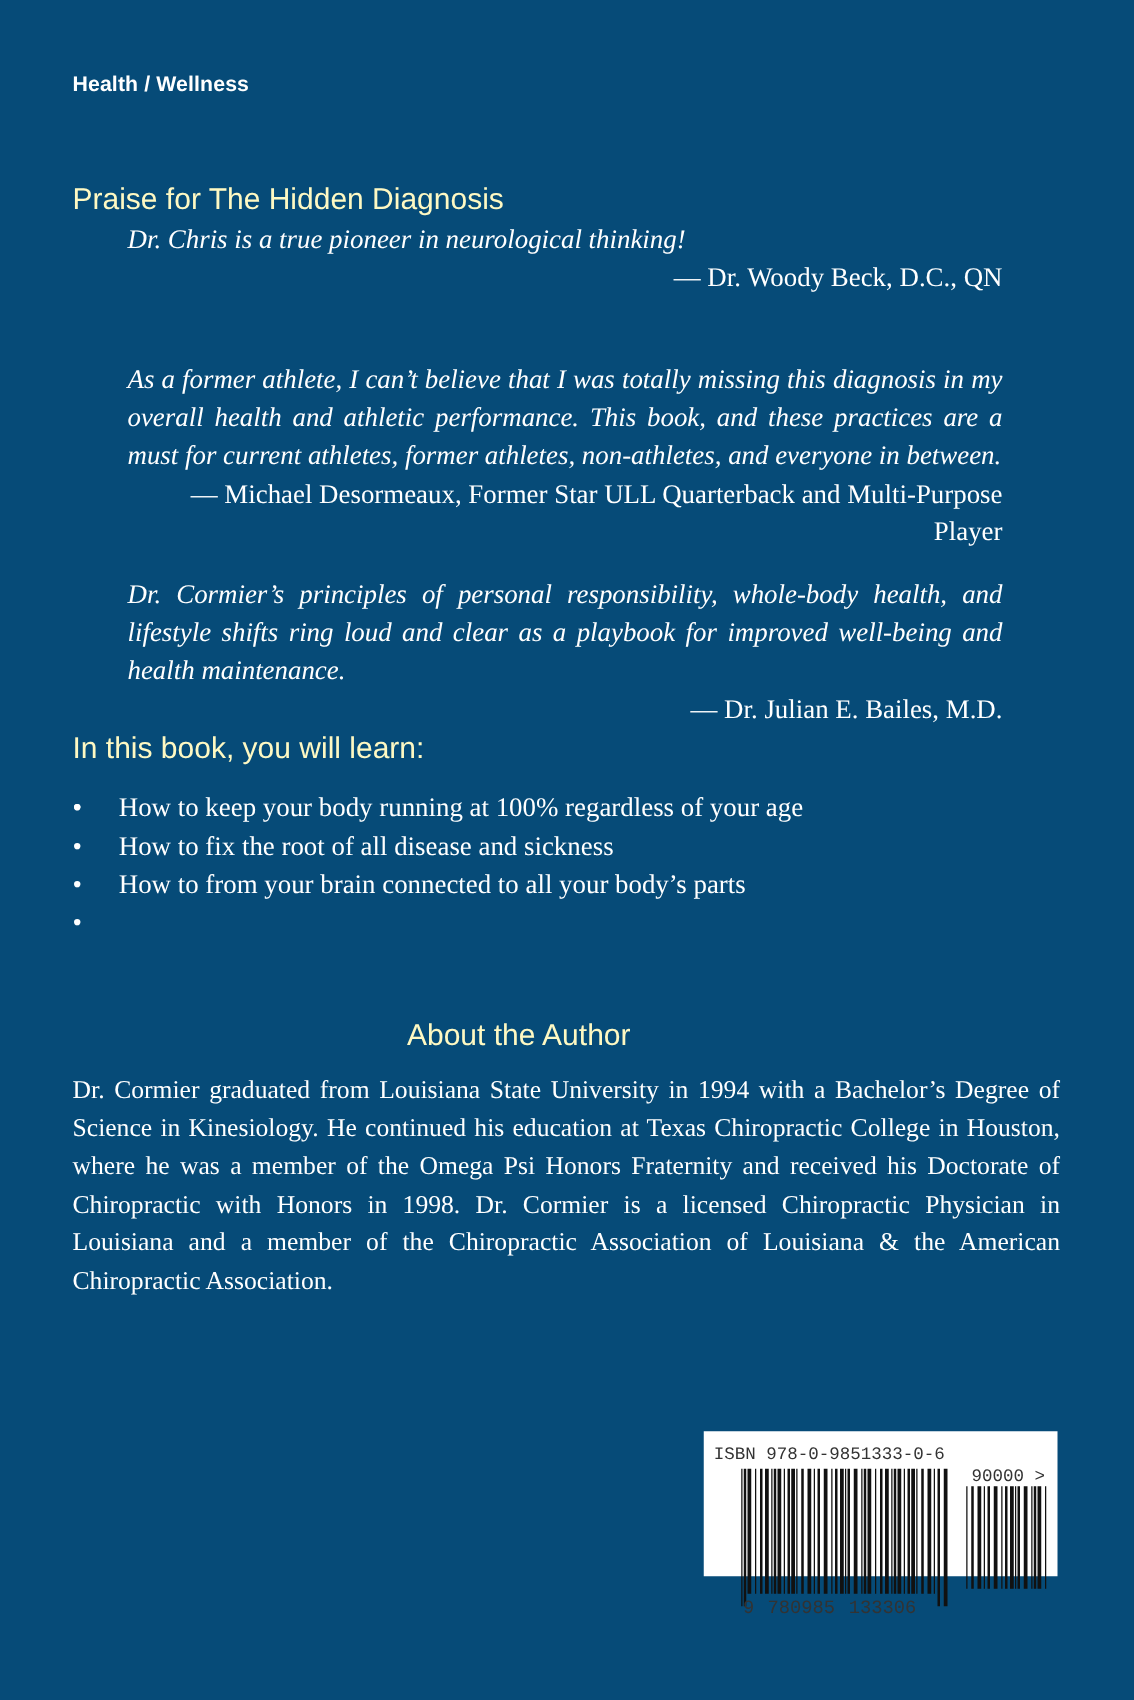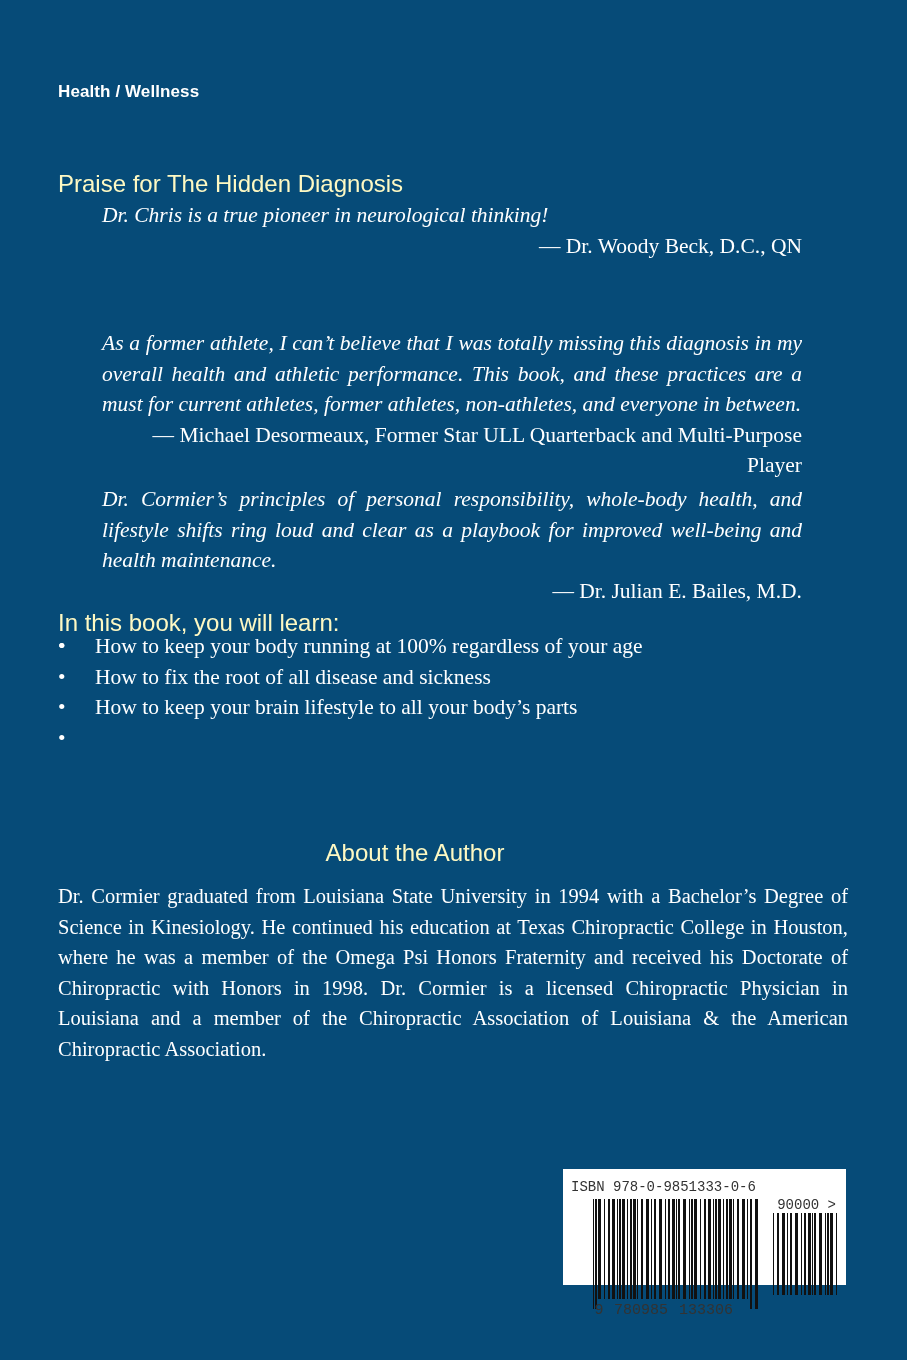--- a/index.html
+++ b/index.html
@@ -2,29 +2,29 @@
 <html><head>
 <meta charset="utf-8">
 <style>
   html, body { margin: 0; padding: 0; }
   body {
     width: 907px; height: 1360px; background: #064b78; position: relative;
     overflow: hidden; color: #ffffff;
   }
   .sans { font-family: "Liberation Sans", "DejaVu Sans", sans-serif; }
   .serif { font-family: "Liberation Serif", "DejaVu Serif", serif; }
-  .abs { position: absolute; margin-top: 24px; }
+  .abs { position: absolute; }
   #category { left: 58px; top: 58px; font-size: 17px; font-weight: bold; letter-spacing: 0.1px; }
   .heading { color: #fef9c3; font-weight: normal; font-size: 24px; }
   #praise-heading { left: 58px; top: 146px; }
   .quote { left: 102px; width: 700px; font-size: 21.5px; line-height: 30.5px; }
   .quote i { font-style: italic; }
   .attr { text-align: right; display: block; }
   #q1 { top: 176px; }
-  #q2 { top: 304px; text-align: justify; }
+  #q2 { top: 288px; text-align: justify; }
   #q3 { top: 460px; text-align: justify; }
   #learn-heading { left: 58px; top: 585px; }
   #learn-list { left: 58px; top: 631px; margin: 0; padding: 0; list-style: none; font-size: 21.5px; line-height: 30.5px; }
   #learn-list li { position: relative; padding-left: 37px; }
   #learn-list li .bullet { position: absolute; left: 0; top: 0; }
   #about-heading { left: 0; width: 830px; text-align: center; top: 815px; }
   #about-text { left: 58px; width: 790px; top: 857px; font-size: 20.5px; line-height: 30.5px; text-align: justify; }
   #barcode-box { left: 563px; top: 1145px; width: 283px; height: 116px; background: #fff; }
   #barcode-box svg { display: block; }
 </style>
@@ -49,21 +49,21 @@
   <i>Dr. Cormier’s principles of personal responsibility, whole-body health, and lifestyle shifts ring loud and clear as a playbook for improved well-being and health maintenance.</i>
   <span class="attr">— Dr. Julian E. Bailes, M.D.</span>
 </div>
 
 <div id="learn-heading" class="abs sans heading">In this book, you will learn:</div>
 
 <ul id="learn-list" class="abs serif">
   <li><span class="bullet">•</span></li>
   <li><span class="bullet">•</span><span>How to keep your body running at 100% regardless of your age</span></li>
   <li><span class="bullet">•</span><span>How to fix the root of all disease and sickness</span></li>
-  <li><span class="bullet">•</span><span>How to keep your brain lifestyle to all your body’s parts</span></li>
+  <li><span class="bullet">•</span><span>How to from your brain connected to all your body’s parts</span></li>
   <li><span class="bullet">•</span></li>
 </ul>
 
 <div id="about-heading" class="abs sans heading">About the Author</div>
 
 <div id="about-text" class="abs serif">Dr. Cormier graduated from Louisiana State University in 1994 with a Bachelor’s Degree of Science in Kinesiology. He continued his education at Texas Chiropractic College in Houston, where he was a member of the Omega Psi Honors Fraternity and received his Doctorate of Chiropractic with Honors in 1998. Dr. Cormier is a licensed Chiropractic Physician in Louisiana and a member of the Chiropractic Association of Louisiana &amp; the American Chiropractic Association.</div>
 
 <div id="barcode-box" class="abs">
   <svg width="283" height="152" xmlns="http://www.w3.org/2000/svg">
     <text x="8" y="22" font-family="Liberation Mono, DejaVu Sans Mono, monospace" font-size="14" fill="#333">ISBN 978-0-9851333-0-6</text>

